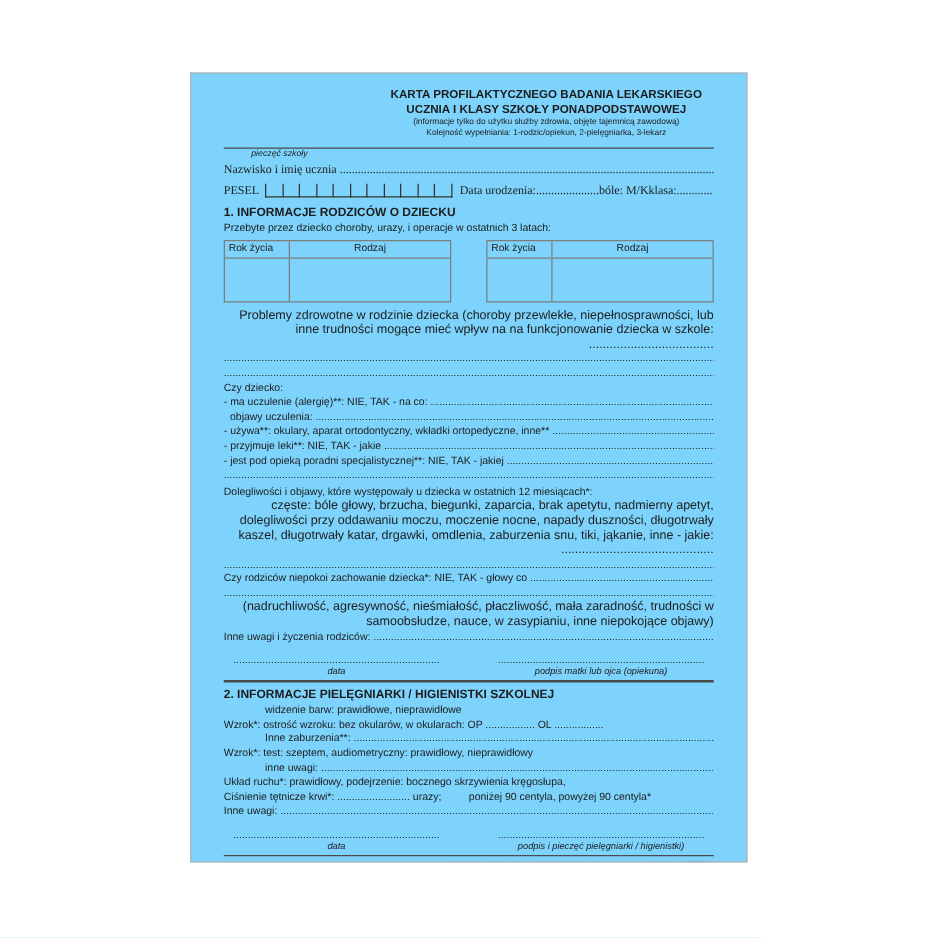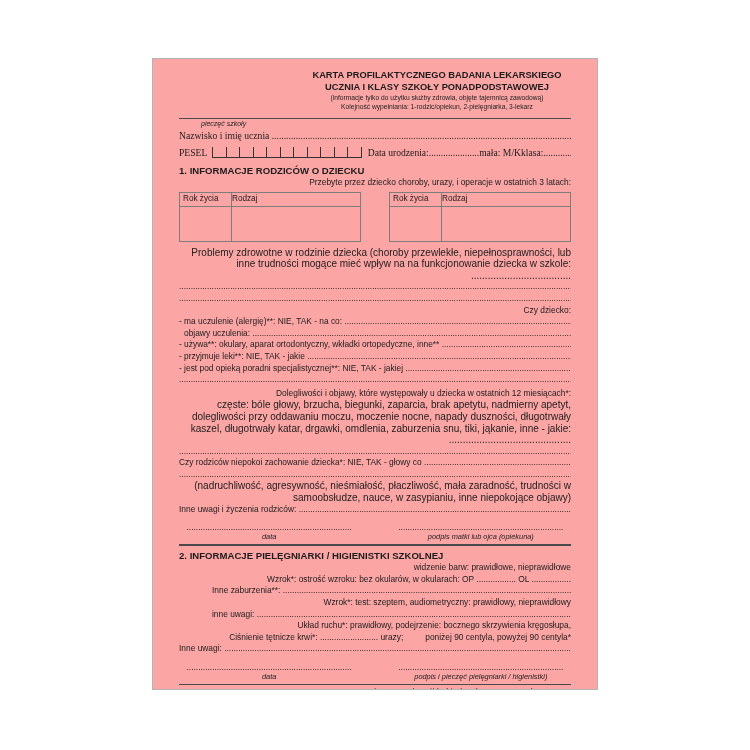--- a/index.html
+++ b/index.html
@@ -1,46 +1,46 @@
 <!DOCTYPE html>
 <html><head>
 <meta charset="utf-8">
 <style>
   html,body{margin:0;padding:0;background:#ffffff;}
   .canvas{position:relative;width:750px;height:750px;background:#ffffff;
           font-family:"Liberation Sans",sans-serif;color:#1c1c1c;}
   .page{position:absolute;left:152px;top:58px;width:446px;height:632px;
-        background:#fca5a5;border:1px solid #b3b3b3;box-sizing:border-box;
+        background:#7dd3fc;border:1px solid #b3b3b3;box-sizing:border-box;
         padding:10px 26px 0 26px;overflow:hidden;}
   .hdr{width:268px;margin-left:auto;text-align:center;}
   .hdr .t{font-size:9.3px;font-weight:bold;line-height:12px;letter-spacing:0px;}
   .hdr .s{font-size:6.7px;line-height:9px;color:#222;}
   .rule{border:none;border-top:1.6px solid #4a4a4a;margin:7px 0 0 0;}
   .rule2{border:none;border-top:2px solid #4a4a4a;margin:2px 0 3px 0;}
   .rule3{border:none;border-top:1.4px solid #4a4a4a;margin:2px 0 1px 0;}
   .stamp{font-size:7px;font-style:italic;margin:1px 0 2px 22px;}
   .serif{font-family:"Liberation Serif",serif;font-size:9.6px;}
   .nameline{white-space:nowrap;overflow:hidden;line-height:14px;}
   .peselrow{display:flex;align-items:flex-end;white-space:nowrap;overflow:hidden;
             line-height:13px;margin-top:3px;}
   .comb{display:inline-flex;margin:0 6px 1px 5px;}
   .comb span{width:12.5px;height:10px;border-left:1px solid #333;border-bottom:1px solid #333;}
   .comb span:last-child{border-right:1px solid #333;}
   .sech{font-size:9.6px;font-weight:bold;line-height:13px;margin-top:5px;}
-  .line{font-size:8.4px;line-height:11.6px;text-align:right;}
+  .line{font-size:8.4px;line-height:11.6px;}
   .nw{white-space:nowrap;overflow:hidden;}
   .para{font-size:10px;line-height:11.6px;text-align:right;}
   .tables{display:flex;gap:28px;margin:3px 0 5px 0;}
   .tbl{flex:1;border:1px solid #7d7d7d;height:50px;box-sizing:border-box;
        display:flex;flex-direction:column;}
   .tr-h{display:flex;border-bottom:1px solid #7d7d7d;height:13px;}
   .tr-b{display:flex;flex:1;}
   .c1{width:52px;border-right:1px solid #7d7d7d;box-sizing:border-box;
       font-size:8.2px;line-height:12px;padding-left:3px;}
-  .c2{flex:1;font-size:8.2px;line-height:12px;}
+  .c2{flex:1;font-size:8.2px;line-height:12px;text-align:center;}
   .ind1{padding-left:5px;}
   .ind2{padding-left:33px;}
   .sigrow{display:flex;justify-content:space-between;margin-top:8px;}
   .sig{width:46%;text-align:center;}
   .sig .d{font-size:8.4px;line-height:9px;white-space:nowrap;overflow:hidden;}
   .sig .l{font-size:7.4px;font-style:italic;line-height:10px;}
   .footrow{display:flex;justify-content:flex-end;font-size:8.6px;line-height:13px;}
   b{font-weight:normal;}
   .gap{display:inline-block;width:22px;}
 </style>
@@ -72,21 +72,21 @@
           <span></span>
           <span></span>
           <span></span>
           <span></span>
           <span></span>
           <span></span>
           <span></span>
         </span>
       <span>Data urodzenia: </span>
       <span>.....................</span>
-      <span> mała:  M/K </span>
+      <span> bóle:  M/K </span>
       <span> klasa: </span>
       <span>............</span>
     </div>
 
     <div class="sech">1. INFORMACJE RODZICÓW O DZIECKU</div>
     <div class="line">Przebyte przez dziecko choroby, urazy, i operacje w ostatnich 3 latach:</div>
 
     <div class="tables">
       <div class="tbl">
         <div class="tr-h">

